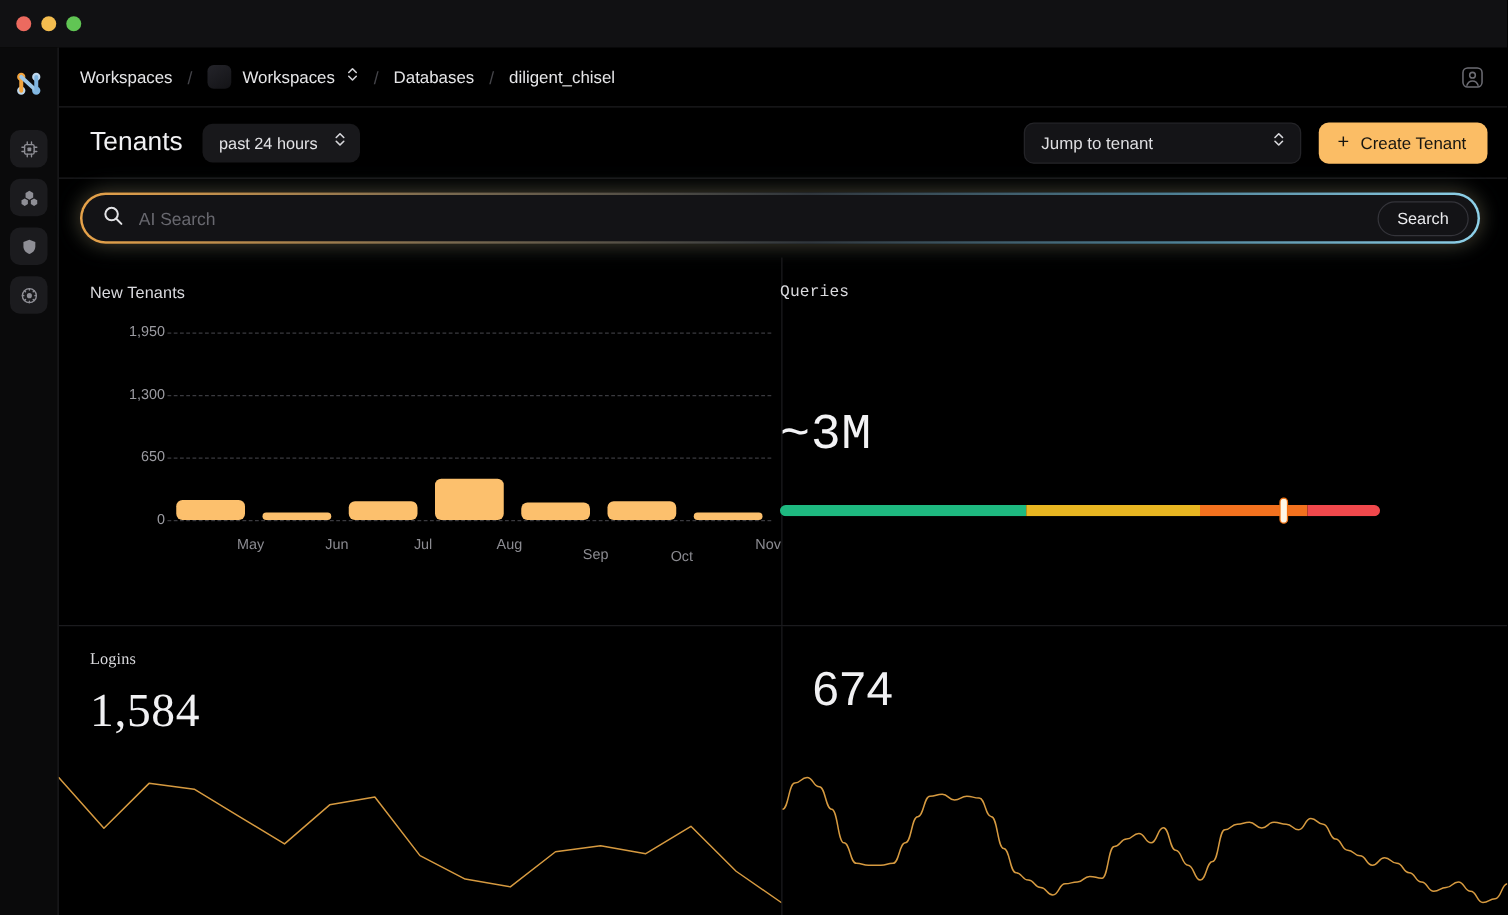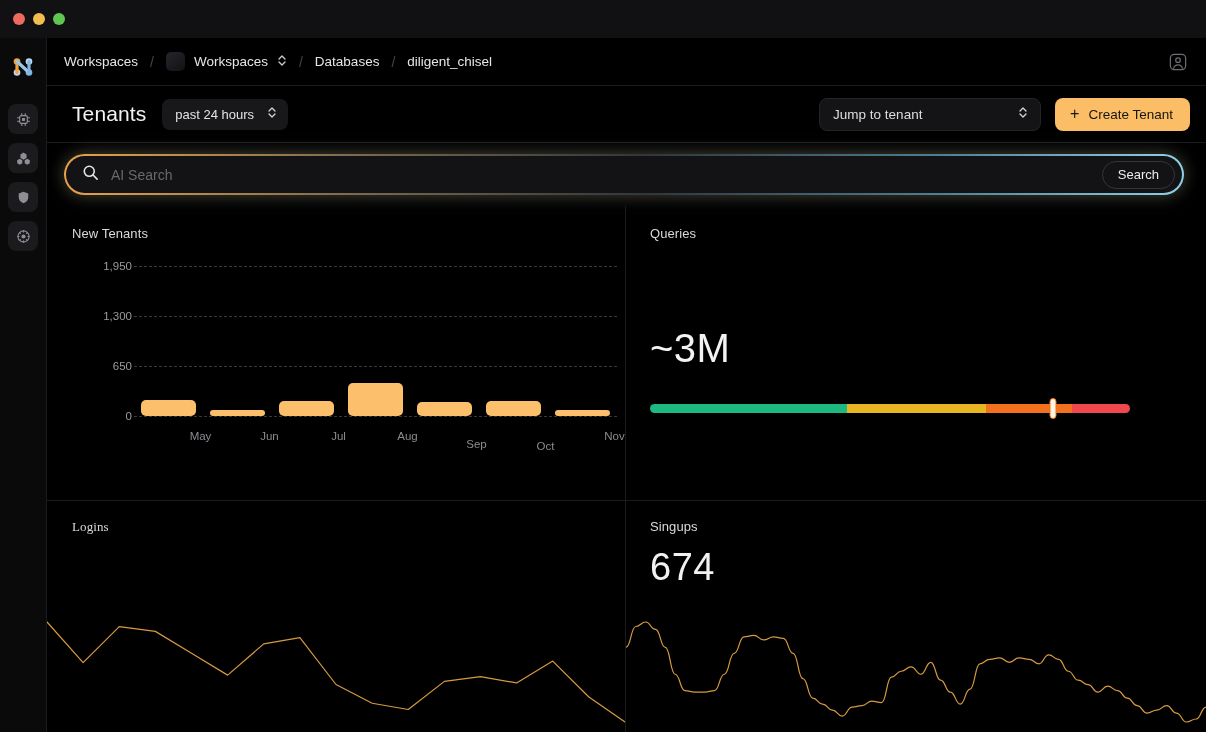--- a/index.html
+++ b/index.html
@@ -254,21 +254,21 @@
     background: #1b1b1e;
   }
   .vdiv2 {
     position: absolute;
     top: 295px; left: 578px;
     width: 1px; height: 231px;
     background: #1b1b1e;
   }
 
   .p-newtenants { top: 0; left: 0; width: 578px; height: 294px; padding: 20px 0 0 25px; }
-  .p-queries   { top: 0; left: 579px; width: 580px; height: 294px; padding: 20px 0 0 24px; }
+  .p-queries   { top: 0; left: 553px; width: 580px; height: 294px; padding: 20px 0 0 24px; font-family: Liberation Mono, monospace; }
   .p-logins    { top: 295px; left: 0; width: 578px; height: 231px; padding: 18px 0 0 25px; font-family: Liberation Serif, serif; }
   .p-singups   { top: 295px; left: 579px; width: 580px; height: 231px; padding: 18px 0 0 24px; }
 
   
   .barchart {
     position: relative;
     width: 545px;
     height: 230px;
     margin-top: 10px;
   }
@@ -529,29 +529,29 @@
             <div class="gauge-seg" style="width: 29%; background: rgb(232, 182, 33);"></div>
             <div class="gauge-seg" style="width: 18%; background: rgb(243, 113, 30);"></div>
             <div class="gauge-seg" style="width: 12%; background: rgb(240, 72, 76);"></div>
           </div>
         <div class="gauge-marker" id="gauge-marker" style="left: 84%;"></div>
       </div>
     </div>
 
     <div class="panel p-logins">
       <div class="panel-title">Logins</div>
+      <div class="metric-big">1,584</div>
       <div class="sparkwrap" id="spark-logins">
           <svg width="578" height="120" viewBox="0 0 578 120">
             <path d="M0.00 10.00 L36.13 50.63 L72.25 14.69 L108.38 19.38 L144.50 41.25 L180.63 63.13 L216.75 31.88 L252.88 25.63 L289.00 72.50 L325.13 91.25 L361.25 97.50 L397.38 69.38 L433.50 64.69 L469.63 70.94 L505.75 49.06 L541.88 85.00 L578.00 110.00 " fill="none" stroke="#d69a40" stroke-width="1.2" stroke-linejoin="round" stroke-linecap="round"></path>
           </svg>
         </div>
     </div>
 
     <div class="panel p-singups">
-      <div class="panel-title">Singups</div>
       <div class="metric-big">674</div>
       <div class="sparkwrap right" id="spark-singups">
           <svg width="580" height="120" viewBox="0 0 580 120">
             <path d="M0.00 35.37 C4.92 35.37 4.92 14.48 9.83 14.48 C14.75 14.48 14.75 10.00 19.66 10.00 C24.58 10.00 24.58 17.46 29.49 17.46 C34.41 17.46 34.41 35.37 39.32 35.37 C44.24 35.37 44.24 62.24 49.15 62.24 C54.07 62.24 54.07 78.66 58.98 78.66 C63.90 78.66 63.90 80.15 68.81 80.15 C73.73 80.15 73.73 80.15 78.64 80.15 C83.56 80.15 83.56 78.66 88.47 78.66 C93.39 78.66 93.39 62.24 98.31 62.24 C103.22 62.24 103.22 41.34 108.14 41.34 C113.05 41.34 113.05 24.93 117.97 24.93 C122.88 24.93 122.88 23.43 127.80 23.43 C132.71 23.43 132.71 27.91 137.63 27.91 C142.54 27.91 142.54 24.93 147.46 24.93 C152.37 24.93 152.37 26.42 157.29 26.42 C162.20 26.42 162.20 41.34 167.12 41.34 C172.03 41.34 172.03 66.72 176.95 66.72 C181.86 66.72 181.86 86.12 186.78 86.12 C191.69 86.12 191.69 92.09 196.61 92.09 C201.53 92.09 201.53 98.06 206.44 98.06 C211.36 98.06 211.36 104.03 216.27 104.03 C221.19 104.03 221.19 95.07 226.10 95.07 C231.02 95.07 231.02 93.58 235.93 93.58 C240.85 93.58 240.85 89.10 245.76 89.10 C250.68 89.10 250.68 90.60 255.59 90.60 C260.51 90.60 260.51 65.22 265.42 65.22 C270.34 65.22 270.34 59.25 275.25 59.25 C280.17 59.25 280.17 54.78 285.08 54.78 C290.00 54.78 290.00 62.24 294.92 62.24 C299.83 62.24 299.83 50.30 304.75 50.30 C309.66 50.30 309.66 68.21 314.58 68.21 C319.49 68.21 319.49 80.15 324.41 80.15 C329.32 80.15 329.32 92.09 334.24 92.09 C339.15 92.09 339.15 77.16 344.07 77.16 C348.98 77.16 348.98 51.79 353.90 51.79 C358.81 51.79 358.81 47.31 363.73 47.31 C368.64 47.31 368.64 45.82 373.56 45.82 C378.47 45.82 378.47 50.30 383.39 50.30 C388.31 50.30 388.31 45.82 393.22 45.82 C398.14 45.82 398.14 47.31 403.05 47.31 C407.97 47.31 407.97 51.79 412.88 51.79 C417.80 51.79 417.80 42.84 422.71 42.84 C427.63 42.84 427.63 47.31 432.54 47.31 C437.46 47.31 437.46 59.25 442.37 59.25 C447.29 59.25 447.29 68.21 452.20 68.21 C457.12 68.21 457.12 72.69 462.03 72.69 C466.95 72.69 466.95 80.15 471.86 80.15 C476.78 80.15 476.78 74.18 481.69 74.18 C486.61 74.18 486.61 78.66 491.53 78.66 C496.44 78.66 496.44 86.12 501.36 86.12 C506.27 86.12 506.27 93.58 511.19 93.58 C516.10 93.58 516.10 101.04 521.02 101.04 C525.93 101.04 525.93 98.06 530.85 98.06 C535.76 98.06 535.76 93.58 540.68 93.58 C545.59 93.58 545.59 101.04 550.51 101.04 C555.42 101.04 555.42 110.00 560.34 110.00 C565.25 110.00 565.25 107.01 570.17 107.01 C575.08 107.01 575.08 95.07 580.00 95.07 " fill="none" stroke="#d69a40" stroke-width="1.2" stroke-linejoin="round" stroke-linecap="round"></path>
           </svg>
         </div>
     </div>
   </div>
 </div>
 

